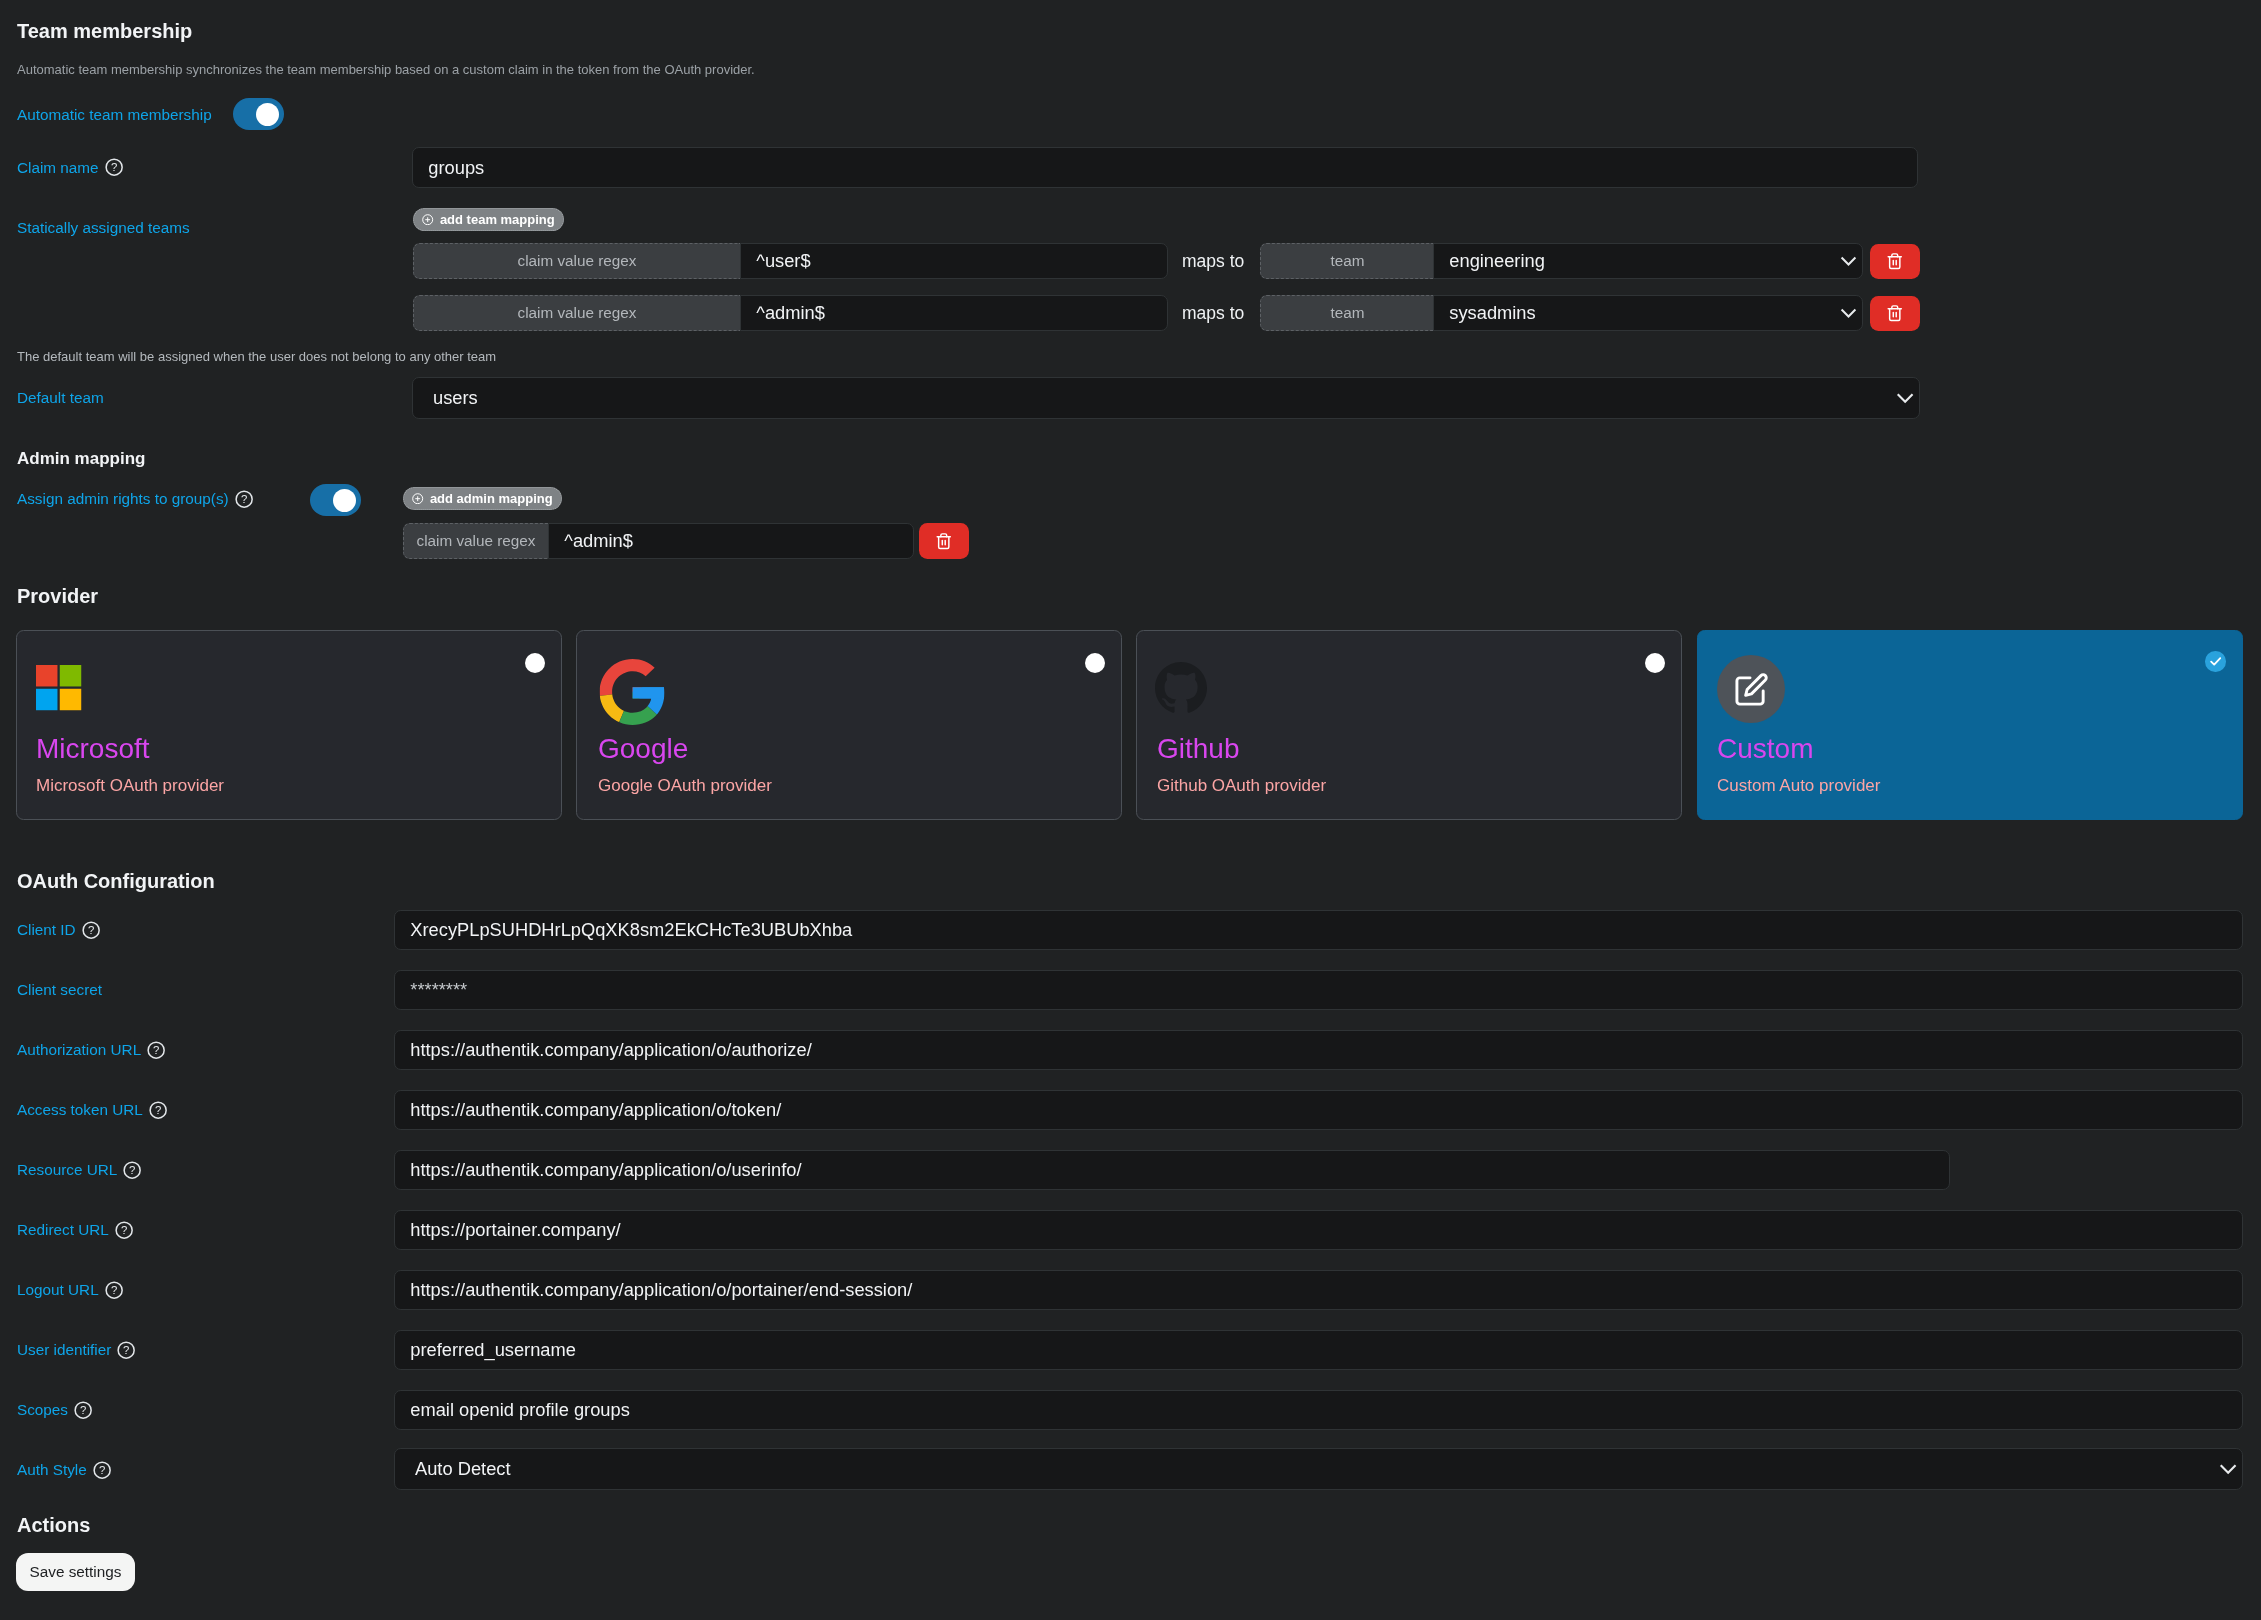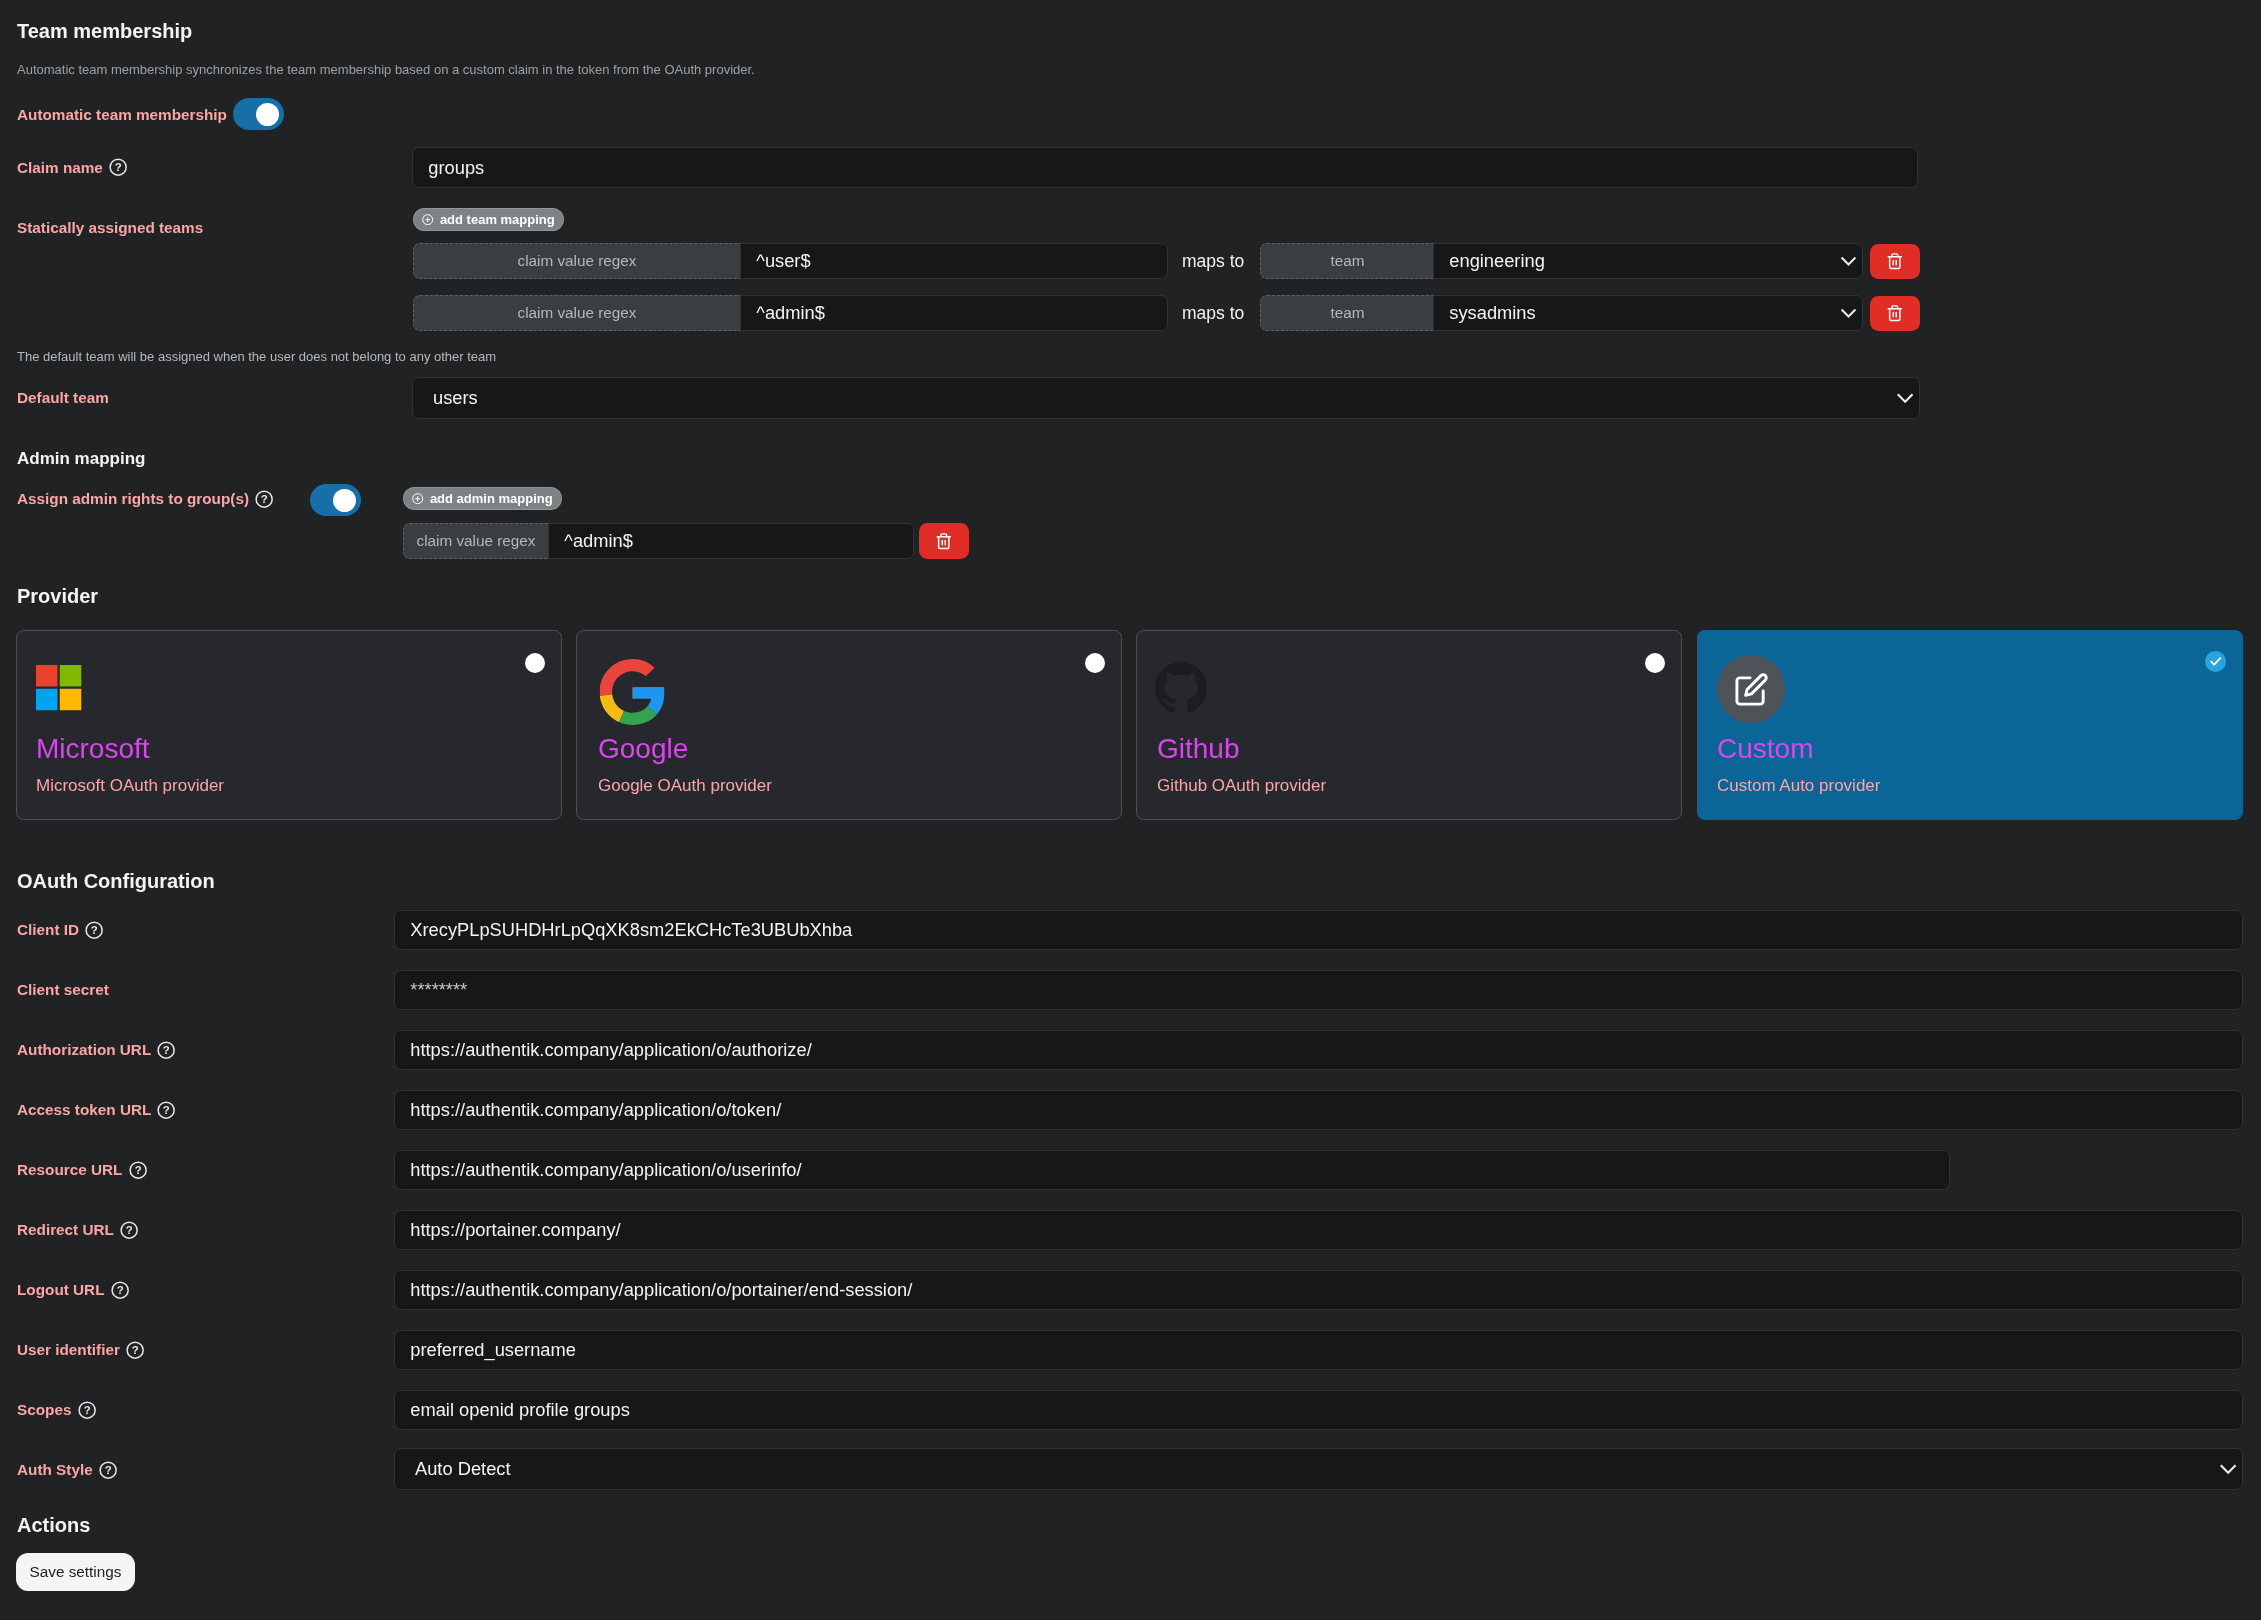--- a/index.html
+++ b/index.html
@@ -1,21 +1,21 @@
 <!DOCTYPE html>
 <html style="font-size:12.2px"><head>
 <meta charset="utf-8">
 <style>
 *{margin:0;padding:0;box-sizing:border-box}
 html,body{width:2261px;height:1620px;background:#202223;font-family:"Liberation Sans",sans-serif;position:relative;overflow:hidden}
 .abs{position:absolute}
 .h1{font-weight:bold;font-size:20px;color:#f2f4f6;line-height:23px}
 .h2{font-weight:bold;font-size:17px;color:#f2f4f6;line-height:20px}
 .muted{font-size:13px;color:#9ba1a6;line-height:20px}
-.lbl{font-weight:bold;font-size:15.3px;color:#fca5a5;display:flex;align-items:center;gap:6.1px}
+.lbl{font-weight:normal;font-size:15.3px;color:#0ea5e9;display:flex;align-items:center;gap:6.1px}
 .in{background:#161718;border:0.8px solid #2f3335;border-radius:6.9px;color:#f2f4f6;font-size:18.3px;display:flex;align-items:center;padding:0 15.3px;white-space:nowrap}
 .addon{background:#3b3e41;border:1.1px dashed #5d6165;color:#b3b7bb;font-size:15.3px;display:flex;align-items:center;justify-content:center;white-space:nowrap}
 .addon.l{border-radius:6.9px 0 0 6.9px;border-right:none}
 .sel{padding-right:54px}
 .chev{position:absolute;right:4.6px;top:50%;transform:translateY(-50%)}
 .trash{background:#e02d26;border-radius:8.4px;display:flex;align-items:center;justify-content:center}
 .addbtn{background:#7e8285;border:1.5px dotted #a6aaad;border-radius:12.2px;color:#fff;font-weight:bold;font-size:13px;display:inline-flex;align-items:center;gap:6.1px;padding:0 8.4px;white-space:nowrap}
 .card{background:#26282d;border:0.8px solid #4b5056;border-radius:7.6px}
 .card.sel2{background:#0b6597;border-color:#0b6597}
 .cardtitle{font-weight:normal;font-size:28px;color:#d946ef;line-height:26px}

